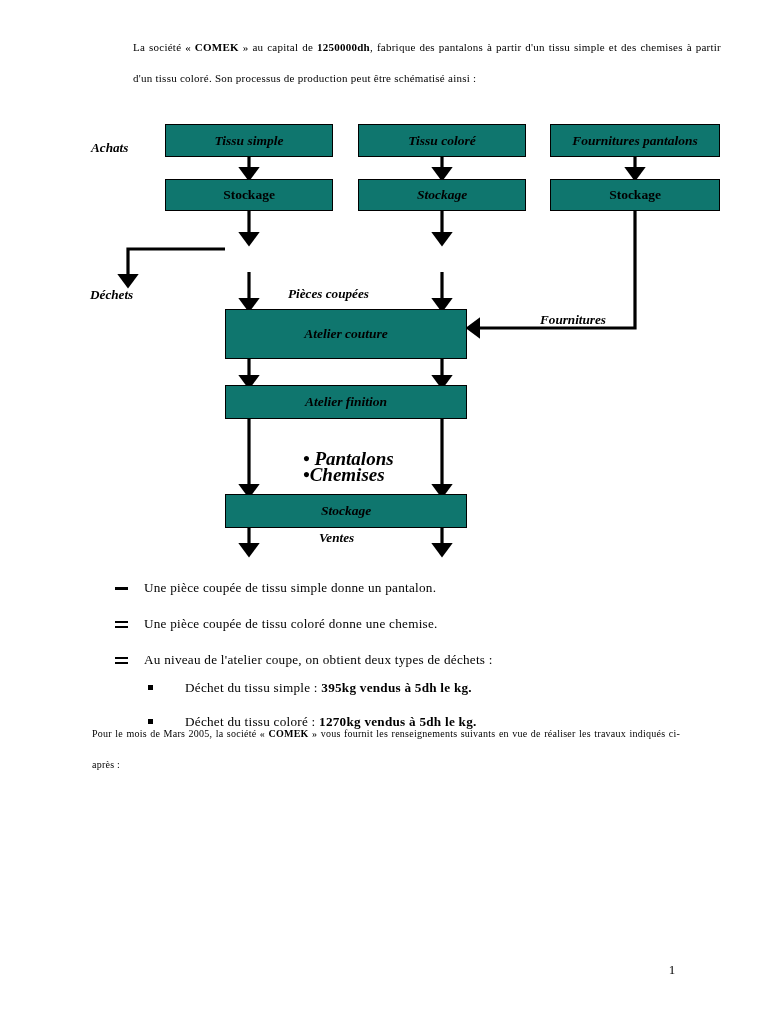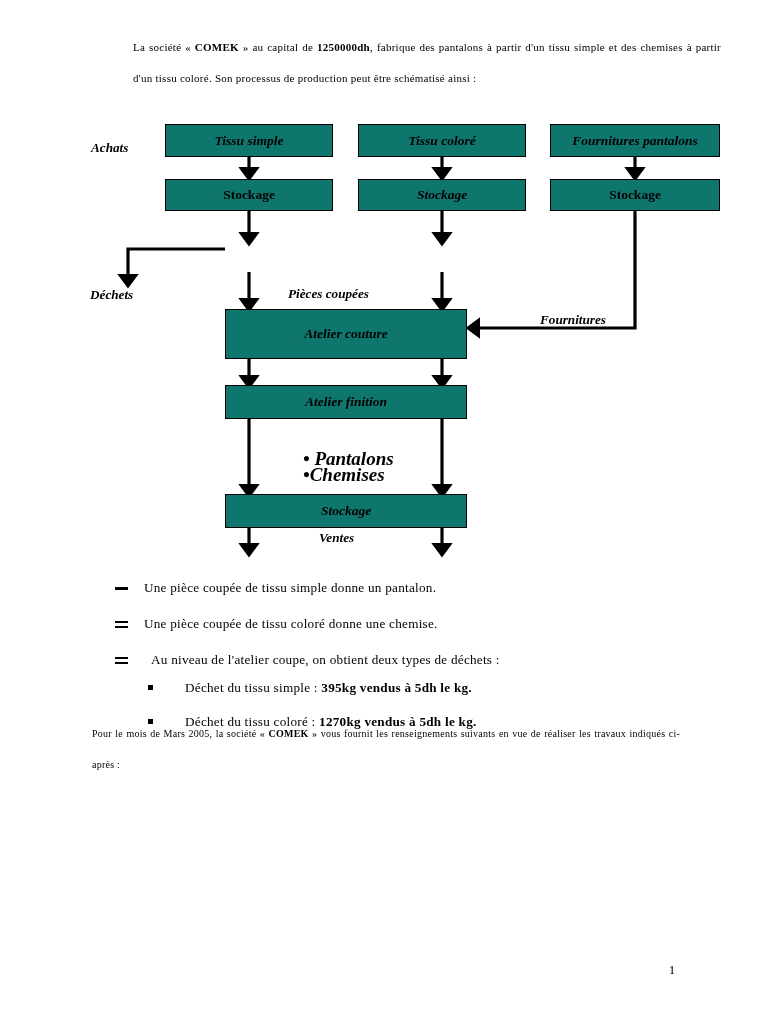--- a/index.html
+++ b/index.html
@@ -268,21 +268,21 @@
     <div class="note-row">
       <span class="note-mark dash-single"></span>
       <span class="note-text">Une pièce coupée de tissu simple donne un pantalon.</span>
     </div>
 
     <div class="note-row">
       <span class="note-mark dash-double"></span>
       <span class="note-text">Une pièce coupée de tissu coloré donne une chemise.</span>
     </div>
 
-    <div class="note-row" style="margin-bottom:12px;gap:7px;">
+    <div class="note-row" style="margin-bottom:12px;">
       <span class="note-mark dash-double"></span>
       <span class="note-text">Au niveau de l'atelier coupe, on obtient deux types de déchets :</span>
     </div>
 
     <div class="sub-row">
       <span class="sub-mark"></span>
       <span class="sub-text"><span>Déchet du tissu simple : </span><b>395kg vendus à 5dh le kg.</b></span>
     </div>
 
     <div class="sub-row">

